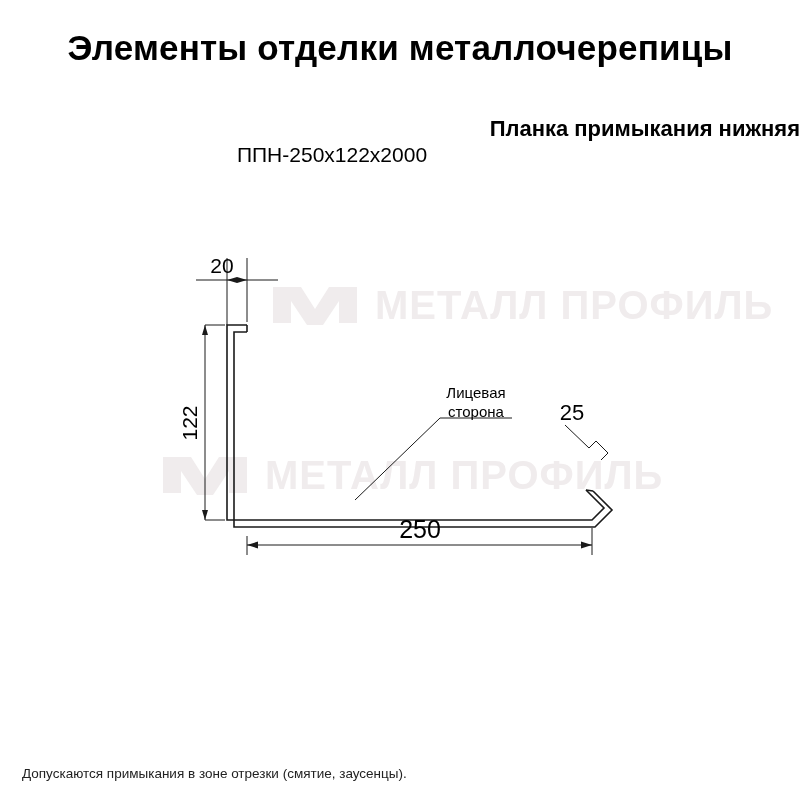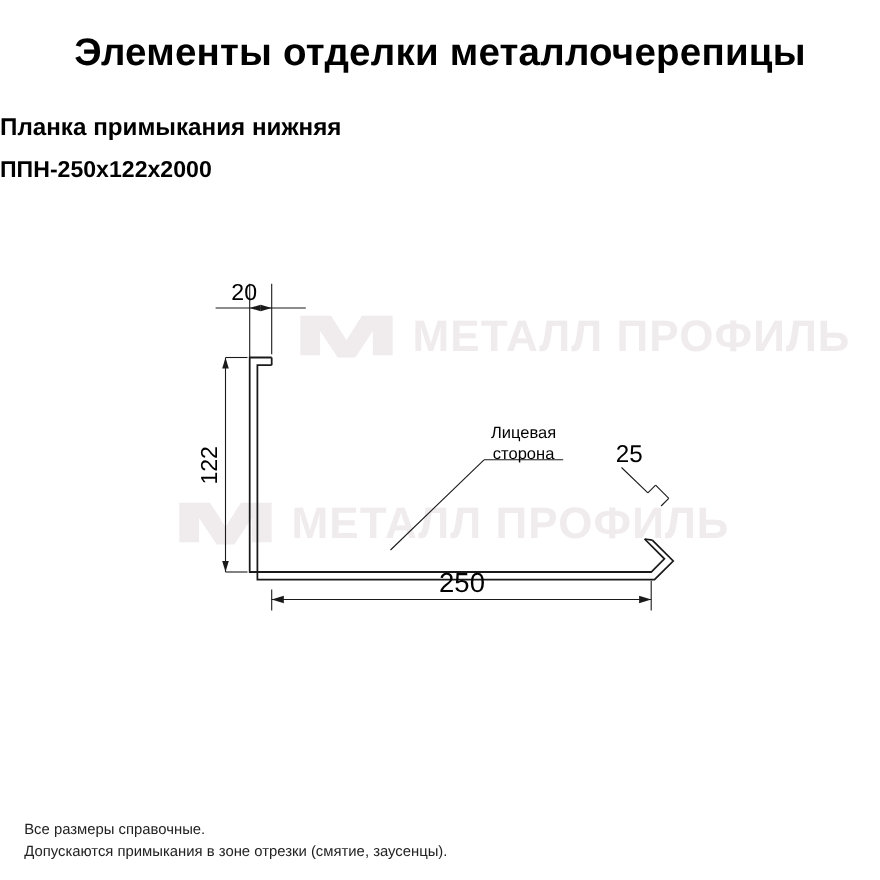--- a/index.html
+++ b/index.html
@@ -25,36 +25,36 @@
     left: 0;
     width: 800px;
     text-align: center;
     font-size: 35px;
     font-weight: bold;
     letter-spacing: 0.2px;
     color: #000;
   }
   .title-sub {
     position: absolute;
-    top: 103px;
+    top: 116px;
     left: 0;
     width: 800px;
-    text-align: left;
+    text-align: right;
     font-size: 22px;
     font-weight: bold;
     color: #000;
   }
   .title-code {
     position: absolute;
     top: 143px;
     left: 0;
     width: 664px;
-    text-align: left;
+    text-align: center;
     font-size: 21px;
-    font-weight: bold;
+    font-weight: normal;
     color: #000;
   }
   .drawing {
     position: absolute;
     top: 180px;
     left: 0;
     width: 684px;
     height: 440px;
     text-align: right;
   }
@@ -168,17 +168,16 @@
         <line x1="355" y1="320" x2="440" y2="238"></line>
         <line x1="440" y1="238" x2="512" y2="238"></line>
       </g>
       <text class="dimtext" x="476" y="218" text-anchor="middle" font-size="15">Лицевая</text>
       <text class="dimtext" x="476" y="237" text-anchor="middle" font-size="15">сторона</text>
 
     </svg>
   </div>
 
   <div class="footer">
-    <div>Все размеры справочные.</div>
     <div>Допускаются примыкания в зоне отрезки (смятие, заусенцы).</div>
   </div>
 
 </div>
 
 </body></html>

